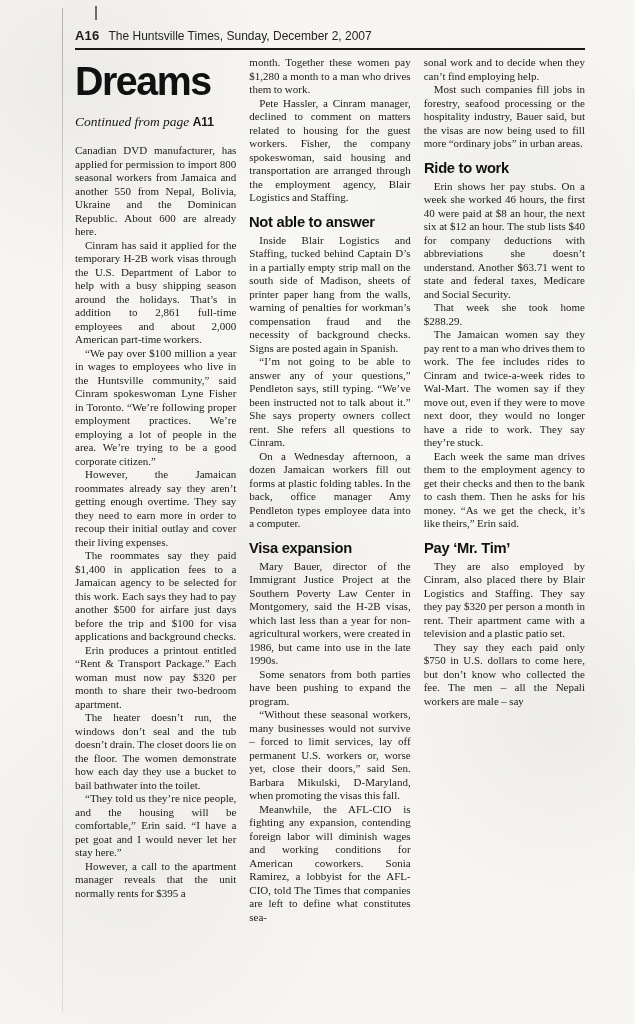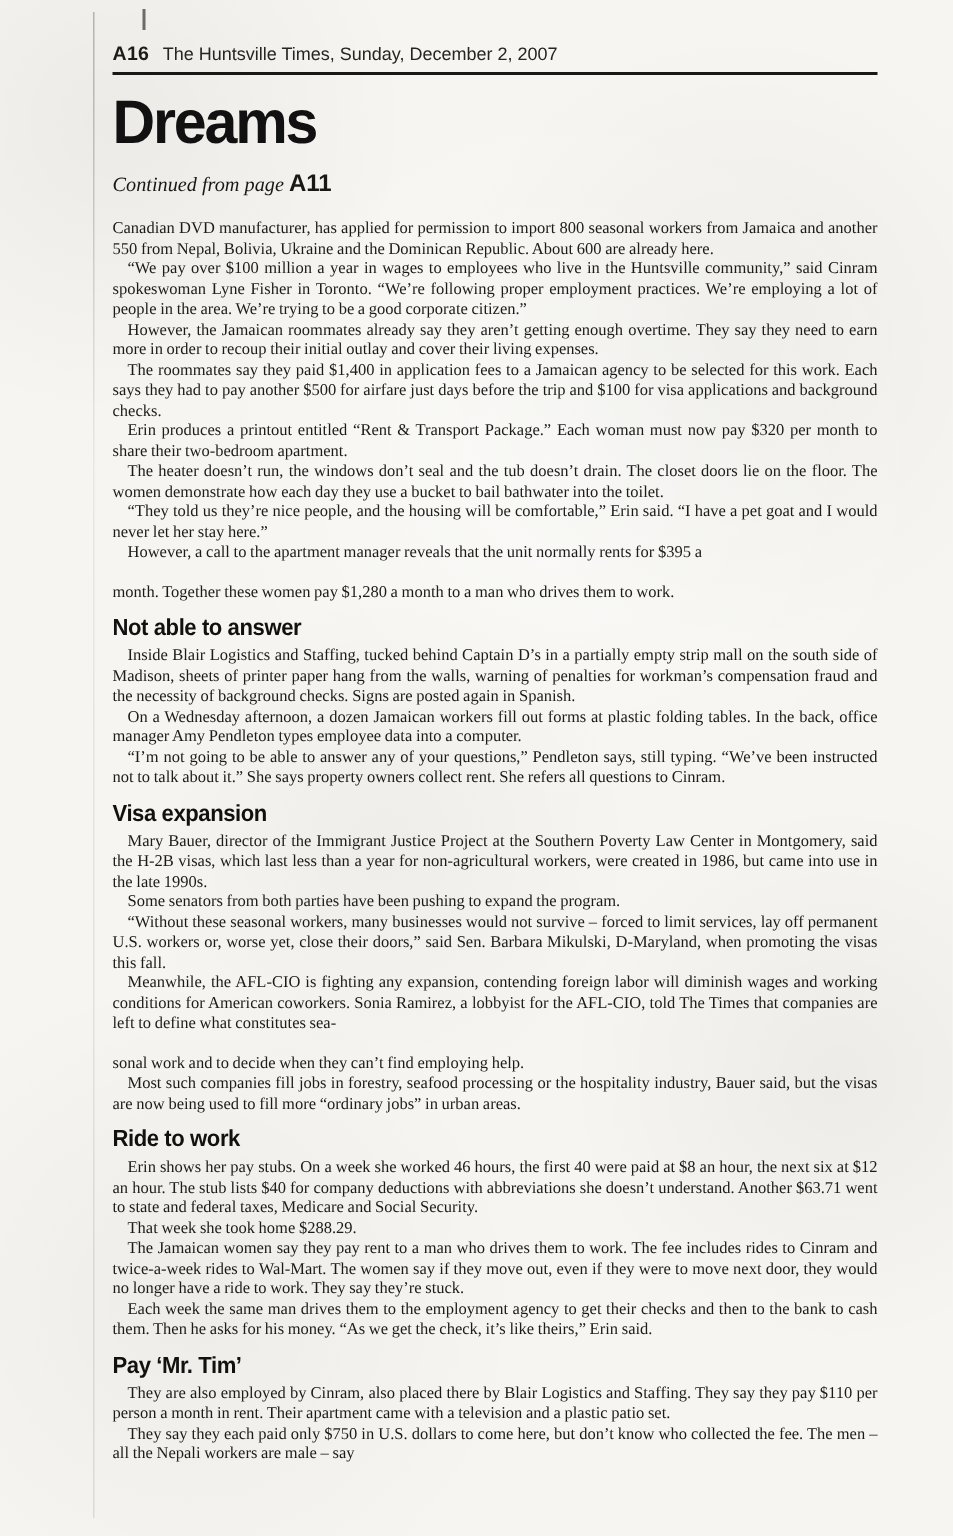--- a/index.html
+++ b/index.html
@@ -38,21 +38,21 @@
     font-family: "Liberation Sans", sans-serif;
     border-bottom: 2.5px solid #191816;
     padding-bottom: 5px;
     text-align: right;
   }
   .page-number { font-size: 13px; font-weight: 700; letter-spacing: 0.2px; }
   .masthead   { font-size: 12px; color: #26251f; }
 
   .content {
     position: absolute; left: 75px; top: 56px; right: 50px; bottom: 20px;
-    display: flex; gap: 13px; flex-direction: column;
+    display: flex; gap: 13px;
   }
   .column { flex: 1 1 0; min-width: 0; }
 
   .headline {
     margin: 4px 0 0 0;
     font-family: "Liberation Sans", sans-serif;
     font-weight: 700;
     font-size: 41px;
     line-height: 42px;
     letter-spacing: -1.5px;
@@ -63,21 +63,21 @@
   .continued {
     margin: 12px 0 14px 0;
     font-style: italic;
     font-size: 13.5px;
     color: #191816;
   }
   .continued .cont-page {
     font-style: normal;
     font-family: "Liberation Sans", sans-serif;
     font-weight: 700;
-    font-size: 16px;
+    font-size: 12px;
   }
   .body-p {
     margin: 0;
     font-size: 11px;
     line-height: 13.5px;
     text-align: justify;
     hyphens: auto;
     -webkit-hyphens: auto;
     word-spacing: -0.3px;
   }
@@ -104,45 +104,47 @@
   <span class="masthead">The Huntsville Times, Sunday, December 2, 2007</span>
 </div>
 
 <div class="content">
   <div class="column">
     <h1 class="headline">Dreams</h1>
     <div class="continued">
       <span>Continued from page </span><span class="cont-page">A11</span>
     </div>
   <p class="body-p">Canadian DVD manufacturer, has applied for permission to import 800 seasonal workers from Jamaica and another 550 from Nepal, Bolivia, Ukraine and the Dominican Republic. About 600 are already here.</p>
+      <p class="body-p indent">Cinram has said it applied for the temporary H-2B work visas through the U.S. Department of Labor to help with a busy shipping season around the holidays. That’s in addition to 2,861 full-time employees and about 2,000 American part-time workers.</p>
       <p class="body-p indent">“We pay over $100 million a year in wages to employees who live in the Huntsville community,” said Cinram spokeswoman Lyne Fisher in Toronto. “We’re following proper employment practices. We’re employing a lot of people in the area. We’re trying to be a good corporate citizen.”</p>
       <p class="body-p indent">However, the Jamaican roommates already say they aren’t getting enough overtime. They say they need to earn more in order to recoup their initial outlay and cover their living expenses.</p>
       <p class="body-p indent">The roommates say they paid $1,400 in application fees to a Jamaican agency to be selected for this work. Each says they had to pay another $500 for airfare just days before the trip and $100 for visa applications and background checks.</p>
       <p class="body-p indent">Erin produces a printout entitled “Rent &amp; Transport Package.” Each woman must now pay $320 per month to share their two-bedroom apartment.</p>
       <p class="body-p indent">The heater doesn’t run, the windows don’t seal and the tub doesn’t drain. The closet doors lie on the floor. The women demonstrate how each day they use a bucket to bail bathwater into the toilet.</p>
       <p class="body-p indent">“They told us they’re nice people, and the housing will be comfortable,” Erin said. “I have a pet goat and I would never let her stay here.”</p>
       <p class="body-p indent">However, a call to the apartment manager reveals that the unit normally rents for $395 a</p>
     </div>
   <div class="column">
       <p class="body-p">month. Together these women pay $1,280 a month to a man who drives them to work.</p>
+      <p class="body-p indent">Pete Hassler, a Cinram manager, declined to comment on matters related to housing for the guest workers. Fisher, the company spokeswoman, said housing and transportation are arranged through the employment agency, Blair Logistics and Staffing.</p>
       <h3 class="subhead">Not able to answer</h3>
       <p class="body-p indent">Inside Blair Logistics and Staffing, tucked behind Captain D’s in a partially empty strip mall on the south side of Madison, sheets of printer paper hang from the walls, warning of penalties for workman’s compensation fraud and the necessity of background checks. Signs are posted again in Spanish.</p>
+      <p class="body-p indent">“I’m not going to be able to answer any of your questions,” Pendleton says, still typing. “We’ve been instructed not to talk about it.” She says property owners collect rent. She refers all questions to Cinram.</p>
       <p class="body-p indent">On a Wednesday afternoon, a dozen Jamaican workers fill out forms at plastic folding tables. In the back, office manager Amy Pendleton types employee data into a computer.</p>
-      <p class="body-p indent">“I’m not going to be able to answer any of your questions,” Pendleton says, still typing. “We’ve been instructed not to talk about it.” She says property owners collect rent. She refers all questions to Cinram.</p>
       <h3 class="subhead">Visa expansion</h3>
       <p class="body-p indent">Mary Bauer, director of the Immigrant Justice Project at the Southern Poverty Law Center in Montgomery, said the H-2B visas, which last less than a year for non-agricultural workers, were created in 1986, but came into use in the late 1990s.</p>
       <p class="body-p indent">Some senators from both parties have been pushing to expand the program.</p>
       <p class="body-p indent">“Without these seasonal workers, many businesses would not survive – forced to limit services, lay off permanent U.S. workers or, worse yet, close their doors,” said Sen. Barbara Mikulski, D-Maryland, when promoting the visas this fall.</p>
       <p class="body-p indent">Meanwhile, the AFL-CIO is fighting any expansion, contending foreign labor will diminish wages and working conditions for American coworkers. Sonia Ramirez, a lobbyist for the AFL-CIO, told The Times that companies are left to define what constitutes sea-</p>
     </div>
   <div class="column">
       <p class="body-p">sonal work and to decide when they can’t find employing help.</p>
       <p class="body-p indent">Most such companies fill jobs in forestry, seafood processing or the hospitality industry, Bauer said, but the visas are now being used to fill more “ordinary jobs” in urban areas.</p>
       <h3 class="subhead">Ride to work</h3>
       <p class="body-p indent">Erin shows her pay stubs. On a week she worked 46 hours, the first 40 were paid at $8 an hour, the next six at $12 an hour. The stub lists $40 for company deductions with abbreviations she doesn’t understand. Another $63.71 went to state and federal taxes, Medicare and Social Security.</p>
       <p class="body-p indent">That week she took home $288.29.</p>
       <p class="body-p indent">The Jamaican women say they pay rent to a man who drives them to work. The fee includes rides to Cinram and twice-a-week rides to Wal-Mart. The women say if they move out, even if they were to move next door, they would no longer have a ride to work. They say they’re stuck.</p>
       <p class="body-p indent">Each week the same man drives them to the employment agency to get their checks and then to the bank to cash them. Then he asks for his money. “As we get the check, it’s like theirs,” Erin said.</p>
       <h3 class="subhead">Pay ‘Mr. Tim’</h3>
-      <p class="body-p indent">They are also employed by Cinram, also placed there by Blair Logistics and Staffing. They say they pay $110 per person a month in rent. Their apartment came with a television and a plastic patio set.</p>
+      <p class="body-p indent">They are also employed by Cinram, also placed there by Blair Logistics and Staffing. They say they pay $320 per person a month in rent. Their apartment came with a television and a plastic patio set.</p>
       <p class="body-p indent">They say they each paid only $750 in U.S. dollars to come here, but don’t know who collected the fee. The men – all the Nepali workers are male – say</p>
     </div>
 </div>
 
 </body></html>

